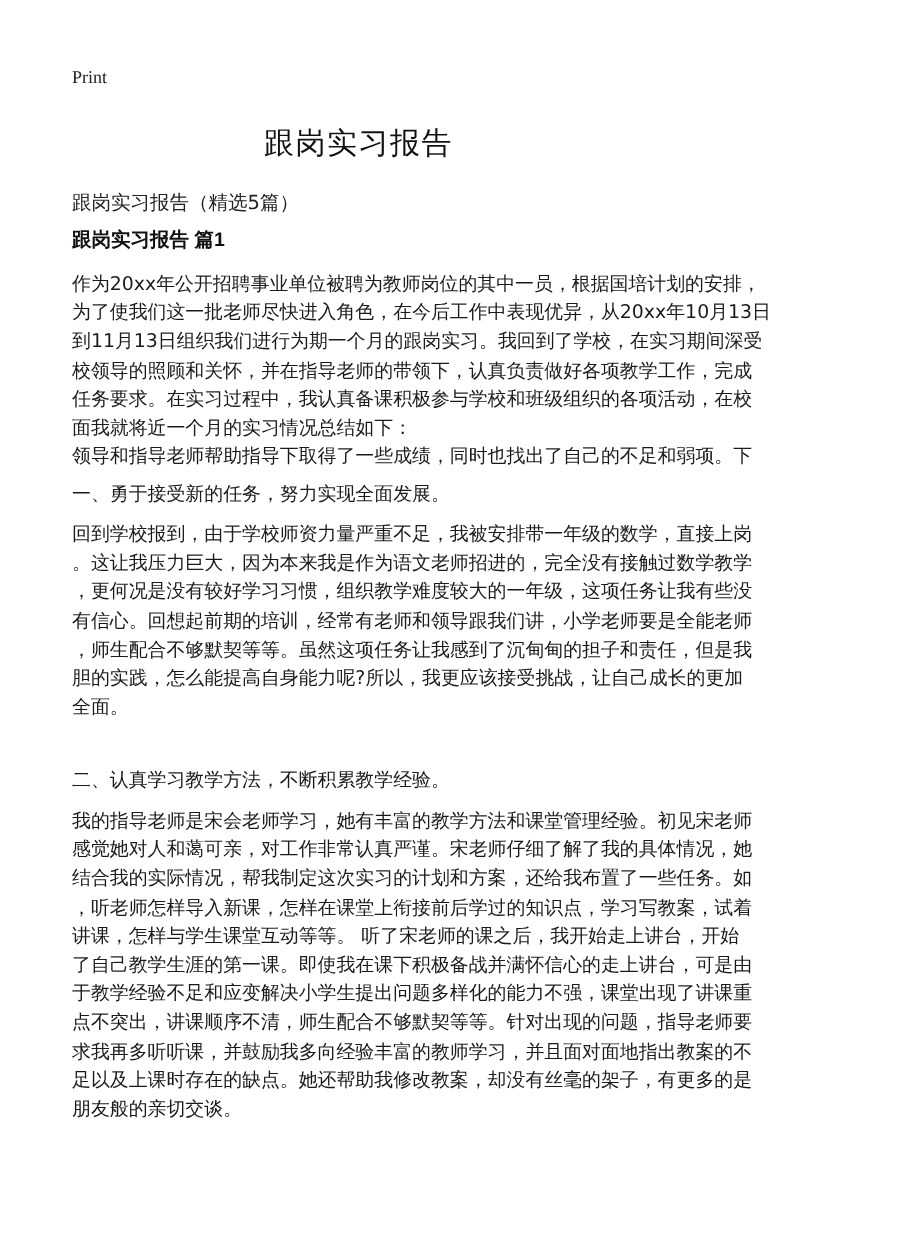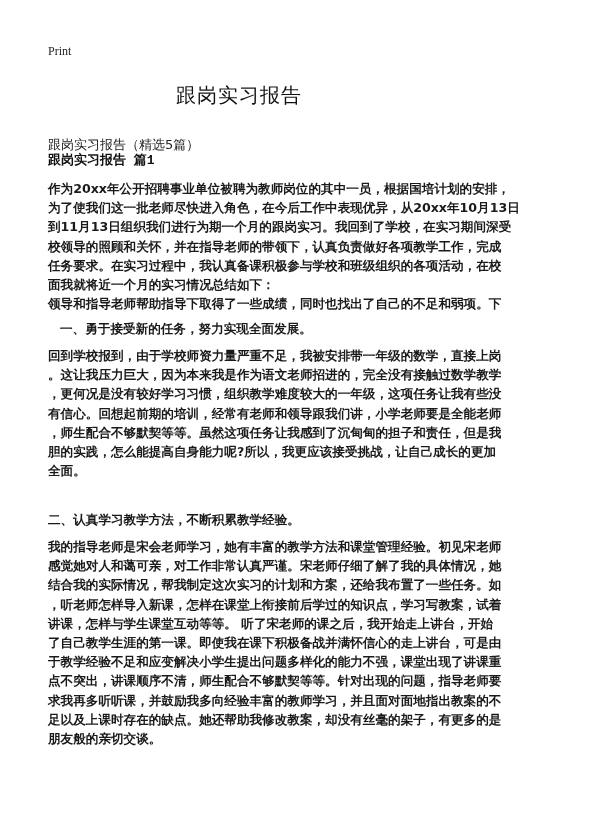--- a/index.html
+++ b/index.html
@@ -1,25 +1,25 @@
 <!DOCTYPE html>
 <html><head>
   <meta charset="utf-8">
   <style>
     html, body { margin: 0; padding: 0; background: #ffffff; }
     body { width: 600px; height: 828px; position: relative; overflow: hidden; color: #111; }
     .page { position: absolute; left: 0; top: 0; width: 600px; height: 828px; }
     .print { position: absolute; left: 48px; top: 44px; font-family: "Liberation Serif", serif; font-size: 12px; color: #222; }
     .title { position: absolute; left: 0; width: 478px; top: 82px; text-align: center; font-family: Liberation Serif, serif; font-size: 20px; color: #111; letter-spacing: 1px; }
-    .subtitle { position: absolute; left: 48px; top: 136px; font-family: "DejaVu Sans", sans-serif; font-size: 13px; color: #222; }
-    .section-head { position: absolute; left: 48px; top: 151px; font-family: Liberation Mono, monospace; font-size: 13px; font-weight: bold; color: #111; }
+    .subtitle { position: absolute; left: 48px; top: 126px; font-family: "DejaVu Sans", sans-serif; font-size: 13px; color: #222; }
+    .section-head { position: absolute; left: 48px; top: 151px; font-family: Liberation Sans, sans-serif; font-size: 13px; font-weight: bold; color: #111; }
     .para { position: absolute; left: 48px; width: 520px; font-family: "DejaVu Sans", sans-serif; font-size: 12.6px; line-height: 19.2px; color: #1a1a1a; }
-    .para .line { display: block; white-space: nowrap; font-weight: bold; }
+    .para .line { display: block; white-space: nowrap; }
     .p1 { top: 179px; }
-    .h1 { top: 319px; margin-left: 12px; }
+    .h1 { top: 319px; }
     .p2 { top: 346px; }
     .h2 { top: 510px; }
     .p3 { top: 537px; }
   </style>
 </head>
 <body>
 
 <div class="page">
   <div class="print">Print</div>
   <div class="title">跟岗实习报告</div>

